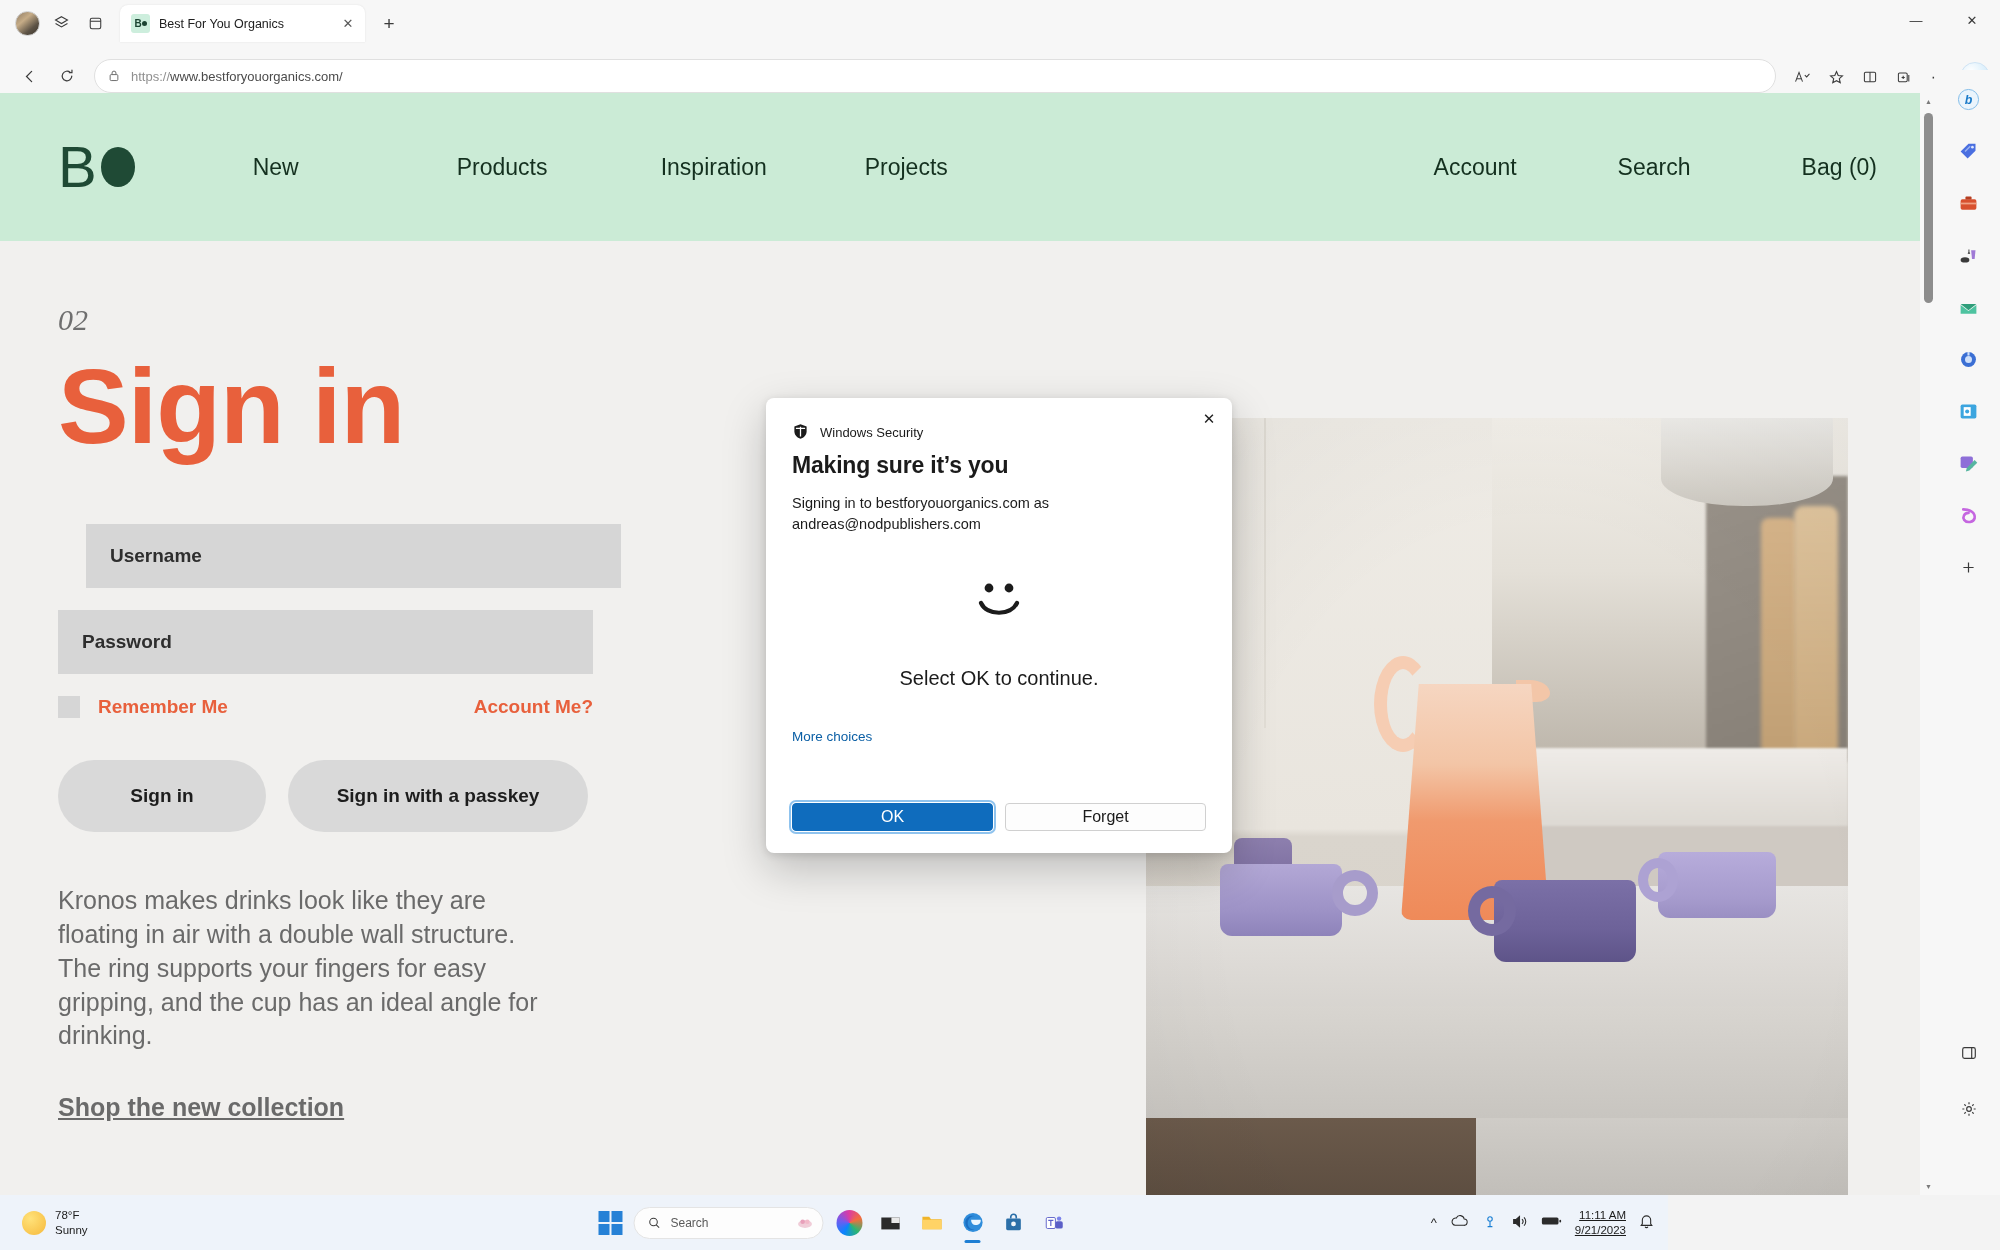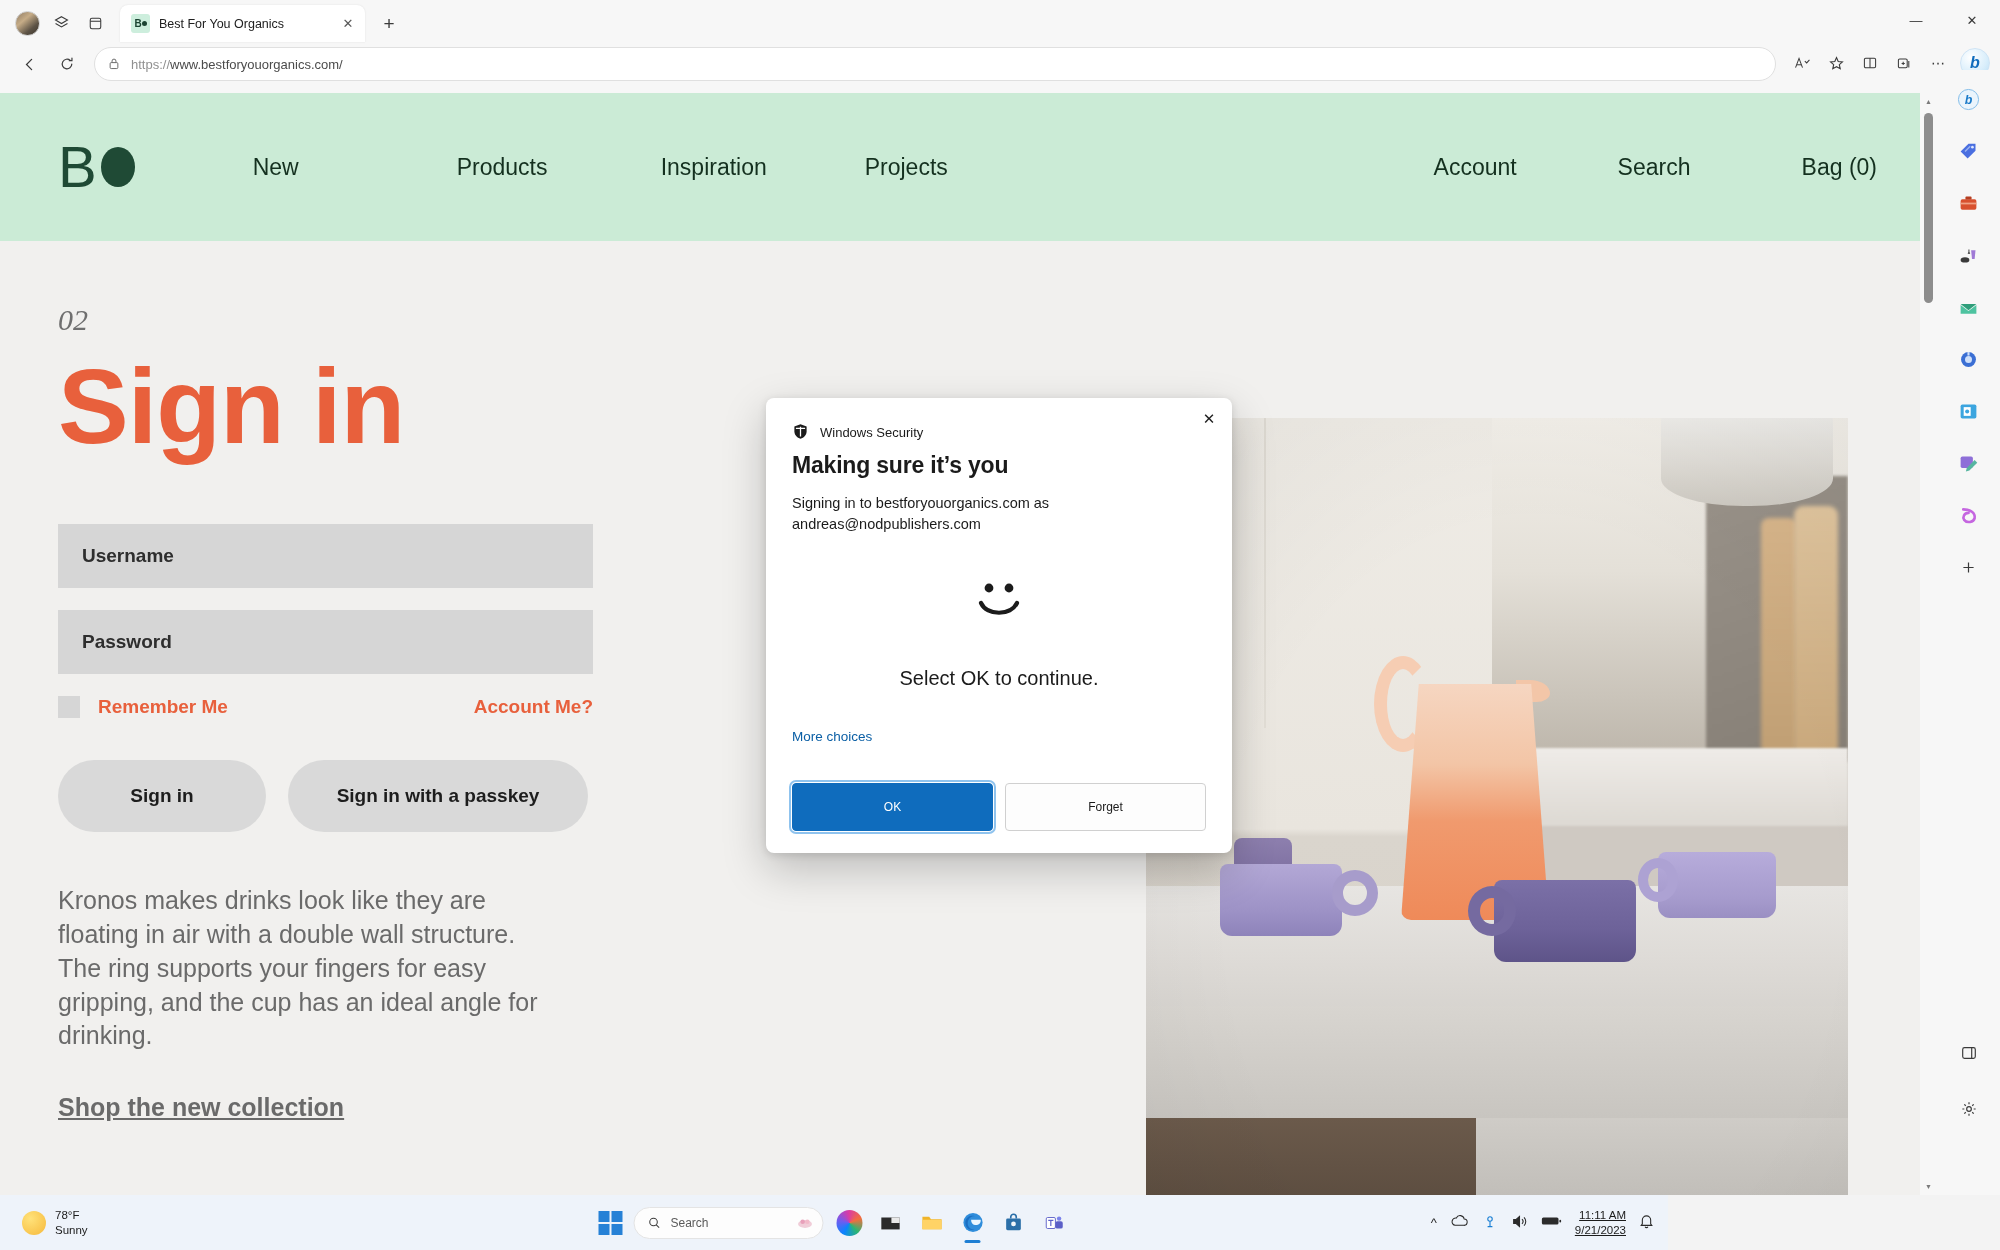--- a/index.html
+++ b/index.html
@@ -48,21 +48,21 @@
   }
   .tab-close { width: 18px; height: 18px; display:flex;align-items:center;justify-content:center;
     font-size:13px;color:#5a5a5a;border-radius:3px;}
   .newtab { margin-left: 10px; font-size: 19px; color: #3c3c3c; width:28px;height:28px;
     display:flex;align-items:center;justify-content:center;border-radius:4px;}
   .wincontrols { position: absolute; right: 0; top: 0; display: flex; }
   .wc { width: 56px; height: 40px; display:flex; align-items:center; justify-content:center;
         font-size: 13px; color: #3a3a3a; }
 
   .addressbar-row {
-    height: 46px; display: flex; align-items: flex-start; gap: 4px; padding: 0 10px 0 12px;
+    height: 46px; display: flex; align-items: flex-end; gap: 4px; padding: 0 10px 0 12px;
     background: #f7f7f7;
   }
   .nav-btn { width: 34px; height: 34px; display:flex;align-items:center;justify-content:center;
              color: #3d3d3d; border-radius: 50%; font-size: 17px; }
   .omnibox {
     flex: 1; height: 34px; background: #ffffff; border: 1px solid #e0e0e0;
     border-radius: 17px; display: flex; align-items: center; padding: 0 12px; gap: 10px;
     margin-left: 6px; margin-right: 6px;
   }
   .omnibox .url { font-size: 13px; color: #4b4b4b; }
@@ -102,21 +102,21 @@
   .kicker { font-size: 30px; font-style: italic; color: #6f6f6f; font-family: "Liberation Serif", serif; }
   .bigtitle {
     font-size: 106px; font-weight: bold; color: #e8603c; line-height: 1.05;
     margin-top: 14px; letter-spacing: -1px;
   }
   .field {
     width: 535px; height: 64px; background: #d6d6d6; margin-top: 22px;
     display: flex; align-items: center; padding-left: 24px;
     font-size: 19px; color: #2e2e2e; font-weight: 600;
   }
-  .field.first { margin-top: 62px; }
+  .field.first { margin-top: 62px; margin-left: 28px; }
   .optrow {
     width: 535px; margin-top: 22px; display: flex; align-items: center;
   }
   .checkbox { width: 22px; height: 22px; background: #d6d6d6; }
   .remember { font-size: 19px; color: #e8603c; margin-left: 18px; font-weight: 600;}
   .forget { font-size: 19px; color: #e8603c; margin-left: auto; font-weight: 600;}
   .btnrow { margin-top: 42px; display: flex; gap: 22px; }
   .pill {
     background: #d9d9d9; border-radius: 44px; height: 72px;
     display: flex; align-items: center; justify-content: center;
@@ -229,21 +229,21 @@
   .dlg-h1 { font-size: 23px; font-weight: 600; color: #1b1b1b; letter-spacing: -.2px; }
   .dlg-sub { font-size: 14.5px; color: #1b1b1b; margin-top: 14px; line-height: 1.42; }
   .dlg-face { margin: 46px 0 0 0; display:flex; justify-content:center; }
   .dlg-hello { margin-top: 40px; text-align: center; font-size: 20px; color: #1b1b1b; line-height:1.42;}
   .dlg-more { margin: 36px 0 0 26px; font-size: 13.5px; color: #0b5fa5; }
   .dlg-footer {
     position: absolute; left: 0; bottom: 0; width: 100%;
     display: flex; gap: 12px; padding: 0 26px 22px 26px;
   }
   .dlg-btn {
-    flex: 1; height: 48px; border-radius: 4px; font-size: 12px;
+    flex: 1; height: 28px; border-radius: 4px; font-size: 16px;
     display:flex;align-items:center;justify-content:center;
     font-family: "Liberation Sans", sans-serif; border: 1px solid #d0d0d0;
     background: #fdfdfd; color: #1b1b1b;
   }
   .dlg-btn.primary {
     background: #0f6cbd; color: #ffffff; border: 1px solid #0f6cbd;
     outline: 2px solid #8fc3ee; outline-offset: 1px;
   }
 
   

